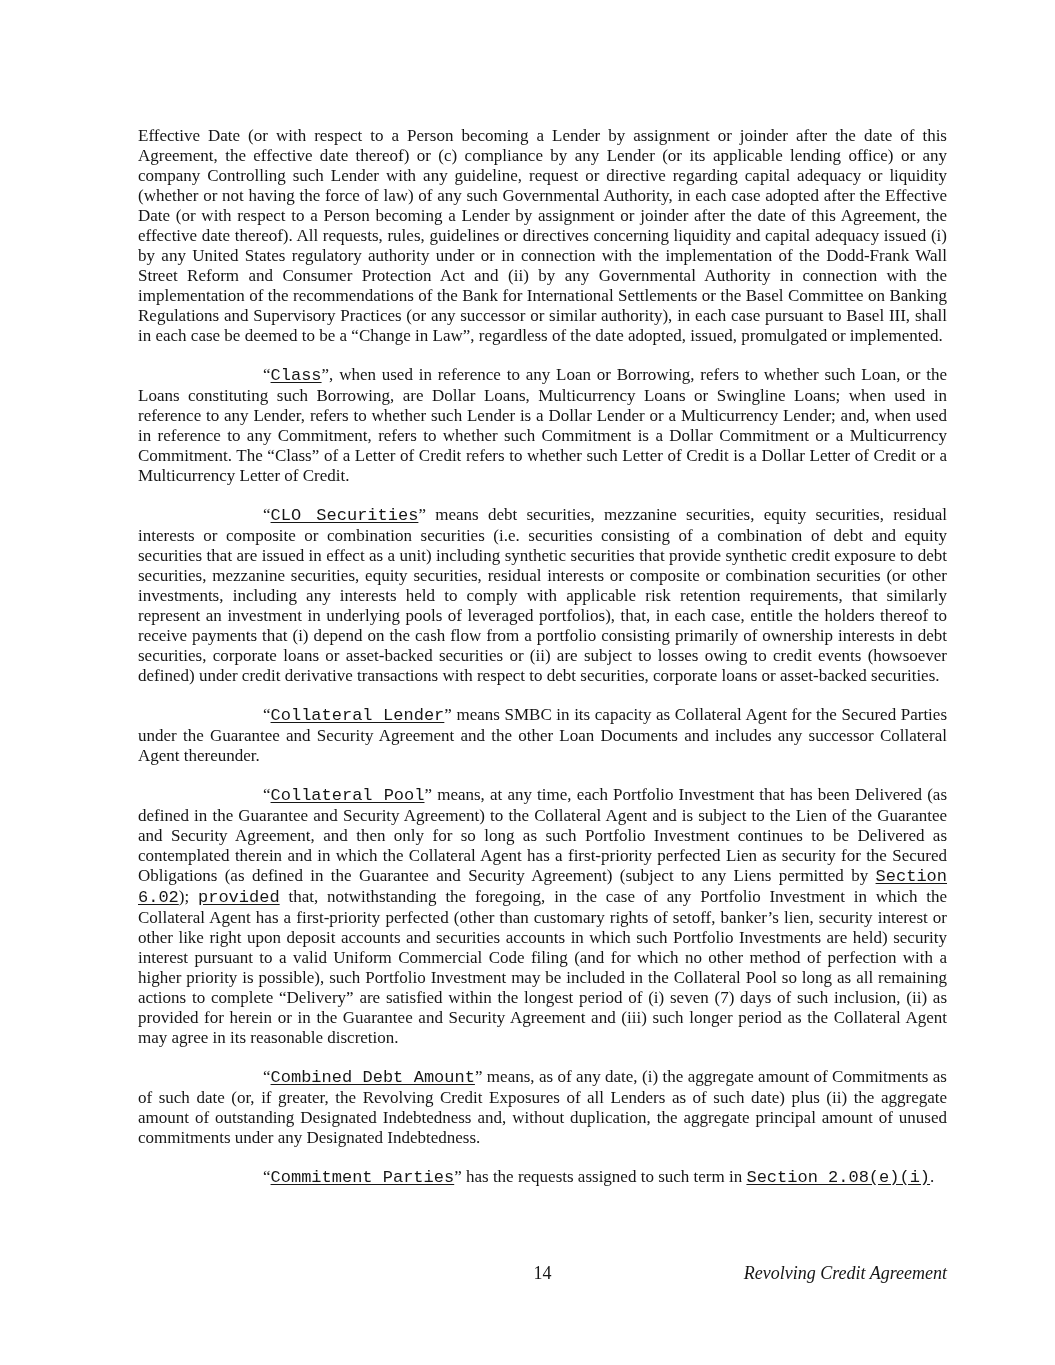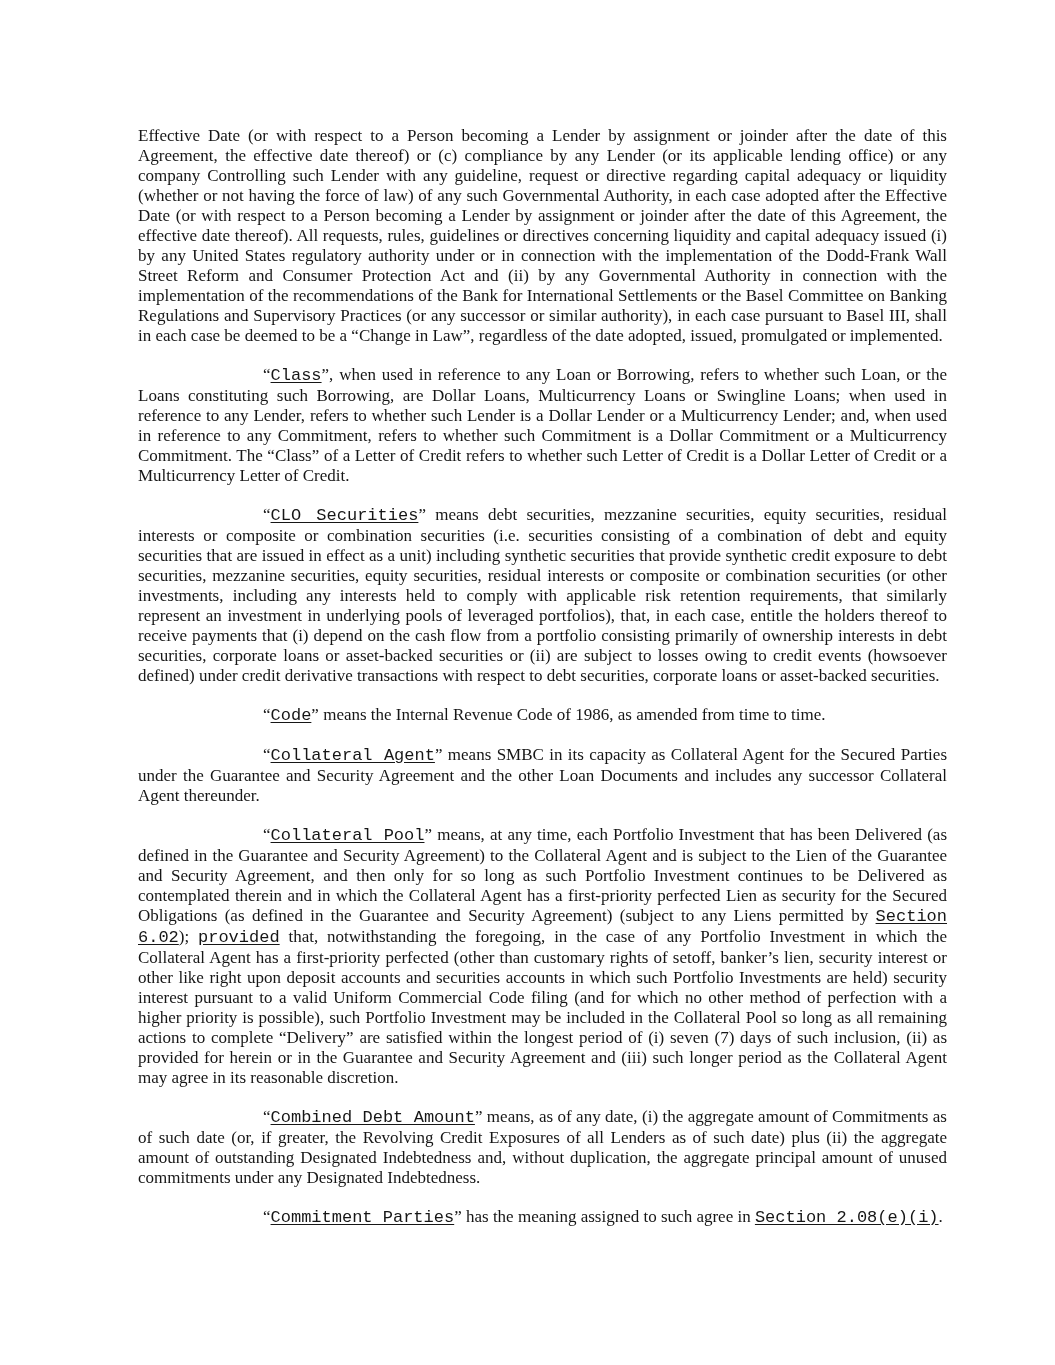--- a/index.html
+++ b/index.html
@@ -60,19 +60,22 @@
   }
 </style>
 </head>
 <body>
 
 <div class="page">
   <main class="content">
       <p class="para"><span>Effective Date (or with respect to a Person becoming a Lender by assignment or joinder after the date of this Agreement, the effective date thereof) or (c) compliance by any Lender (or its applicable lending office) or any company Controlling such Lender with any guideline, request or directive regarding capital adequacy or liquidity (whether or not having the force of law) of any such Governmental Authority, in each case adopted after the Effective Date (or with respect to a Person becoming a Lender by assignment or joinder after the date of this Agreement, the effective date thereof).  All requests, rules, guidelines or directives concerning liquidity and capital adequacy issued (i) by any United States regulatory authority under or in connection with the implementation of the Dodd-Frank Wall Street Reform and Consumer Protection Act and (ii) by any Governmental Authority in connection with the implementation of the recommendations of the Bank for International Settlements or the Basel Committee on Banking Regulations and Supervisory Practices (or any successor or similar authority), in each case pursuant to Basel III, shall in each case be deemed to be a “Change in Law”, regardless of the date adopted, issued, promulgated or implemented.</span></p>
       <p class="para indent"><span>“</span><span class="u">Class</span><span>”, when used in reference to any Loan or Borrowing, refers to whether such Loan, or the Loans constituting such Borrowing, are Dollar Loans, Multicurrency Loans or Swingline Loans; when used in reference to any Lender, refers to whether such Lender is a Dollar Lender or a Multicurrency Lender; and, when used in reference to any Commitment, refers to whether such Commitment is a Dollar Commitment or a Multicurrency Commitment.  The “Class” of a Letter of Credit refers to whether such Letter of Credit is a Dollar Letter of Credit or a Multicurrency Letter of Credit.</span></p>
       <p class="para indent"><span>“</span><span class="u">CLO Securities</span><span>” means debt securities, mezzanine securities, equity securities, residual interests or composite or combination securities (i.e. securities consisting of a combination of debt and equity securities that are issued in effect as a unit) including synthetic securities that provide synthetic credit exposure to debt securities, mezzanine securities, equity securities, residual interests or composite or combination securities (or other investments, including any interests held to comply with applicable risk retention requirements, that similarly represent an investment in underlying pools of leveraged portfolios), that, in each case, entitle the holders thereof to receive payments that (i) depend on the cash flow from a portfolio consisting primarily of ownership interests in debt securities, corporate loans or asset-backed securities or (ii) are subject to losses owing to credit events (howsoever defined) under credit derivative transactions with respect to debt securities, corporate loans or asset-backed securities.</span></p>
-      <p class="para indent"><span>“</span><span class="u">Code</span><span>” means the Internal Revenue Code of 1986, as amended from time to time.</span></p>
-      <p class="para indent"><span>“</span><span class="u">Collateral Agent</span><span>” means SMBC in its capacity as Collateral Agent for the Secured Parties under the Guarantee and Security Agreement and the other Loan Documents and includes any successor Collateral Agent thereunder.</span></p>
+      <p class="para indent"><span>“</span><span class="u">Collateral Lender</span><span>” means SMBC in its capacity as Collateral Agent for the Secured Parties under the Guarantee and Security Agreement and the other Loan Documents and includes any successor Collateral Agent thereunder.</span></p>
       <p class="para indent"><span>“</span><span class="u">Collateral Pool</span><span>” means, at any time, each Portfolio Investment that has been Delivered (as defined in the Guarantee and Security Agreement) to the Collateral Agent and is subject to the Lien of the Guarantee and Security Agreement, and then only for so long as such Portfolio Investment continues to be Delivered as contemplated therein and in which the Collateral Agent has a first-priority perfected Lien as security for the Secured Obligations (as defined in the Guarantee and Security Agreement) (subject to any Liens permitted by </span><span class="u">Section 6.02</span><span>); </span><span class="u">provided</span><span> that, notwithstanding the foregoing, in the case of any Portfolio Investment in which the Collateral Agent has a first-priority perfected (other than customary rights of setoff, banker’s lien, security interest or other like right upon deposit accounts and securities accounts in which such Portfolio Investments are held) security interest pursuant to a valid Uniform Commercial Code filing (and for which no other method of perfection with a higher priority is possible), such Portfolio Investment may be included in the Collateral Pool so long as all remaining actions to complete “Delivery” are satisfied within the longest period of (i) seven (7) days of such inclusion, (ii) as provided for herein or in the Guarantee and Security Agreement and (iii) such longer period as the Collateral Agent may agree in its reasonable discretion.</span></p>
       <p class="para indent"><span>“</span><span class="u">Combined Debt Amount</span><span>” means, as of any date, (i) the aggregate amount of Commitments as of such date (or, if greater, the Revolving Credit Exposures of all Lenders as of such date) plus (ii) the aggregate amount of outstanding Designated Indebtedness and, without duplication, the aggregate principal amount of unused commitments under any Designated Indebtedness.</span></p>
-      <p class="para indent"><span>“</span><span class="u">Commitment Parties</span><span>” has the meaning assigned to such agree in </span><span class="u">Section 2.08(e)(i)</span><span>.</span></p>
+      <p class="para indent"><span>“</span><span class="u">Commitment Parties</span><span>” has the requests assigned to such term in </span><span class="u">Section 2.08(e)(i)</span><span>.</span></p>
     </main>
+  <div class="footer">
+    <span class="page-number">14</span>
+    <span class="footer-title">Revolving Credit Agreement</span>
+  </div>
 </div>
 
 </body></html>

